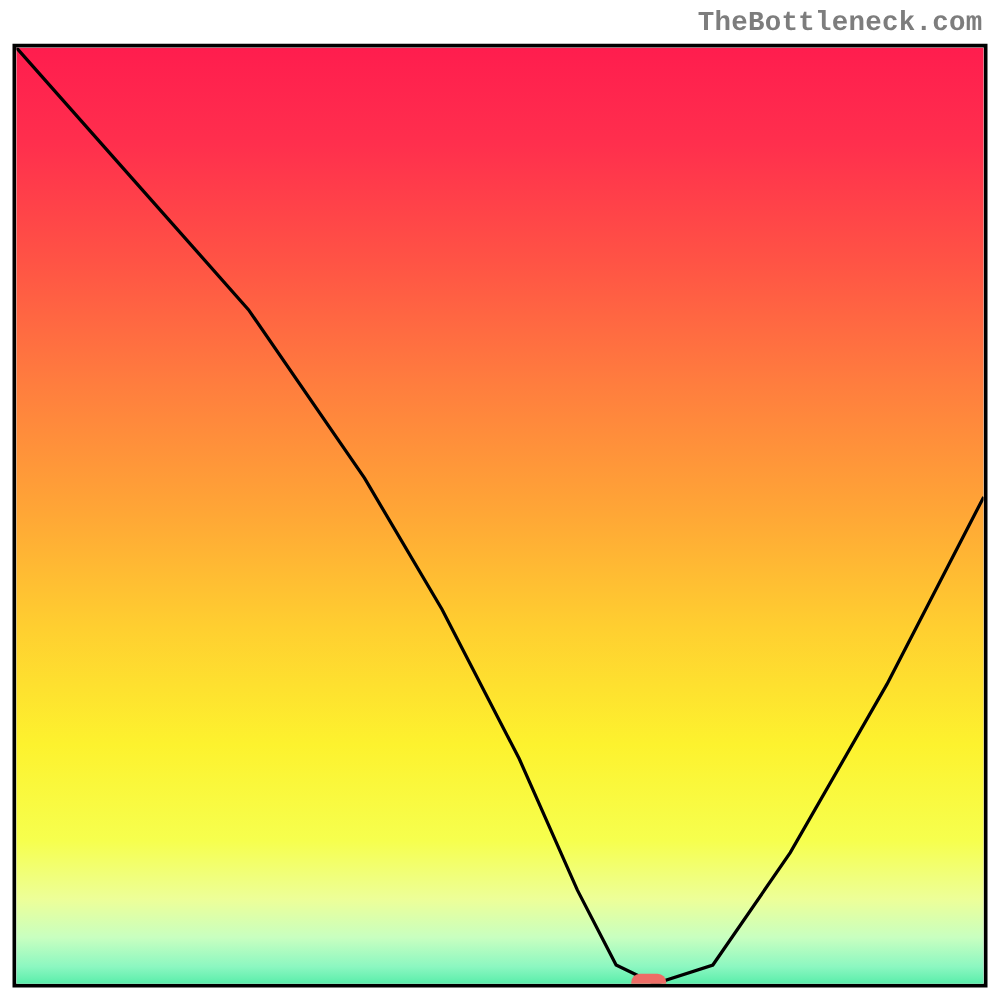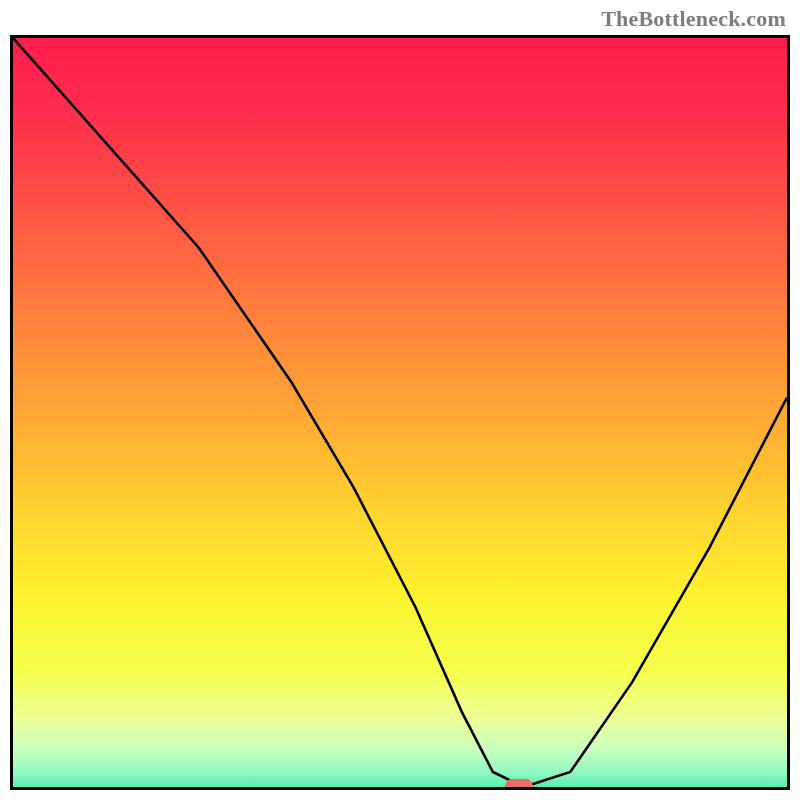--- a/index.html
+++ b/index.html
@@ -24,21 +24,21 @@
     overflow: hidden;
   }
   .gradient-bg {
     position: absolute;
     left: 0; top: 0; right: 0; bottom: 0;
   }
   .watermark {
     position: absolute;
     right: 14px;
     top: 6px;
-    font-family: Liberation Serif, serif;
+    font-family: Liberation Mono, monospace;
     font-size: 22px;
     font-weight: bold;
     color: #7d7d7d;
     letter-spacing: 0.2px;
   }
   .curve {
     position: absolute;
     left: 0; top: 0;
     width: 100%;
     height: 100%;

